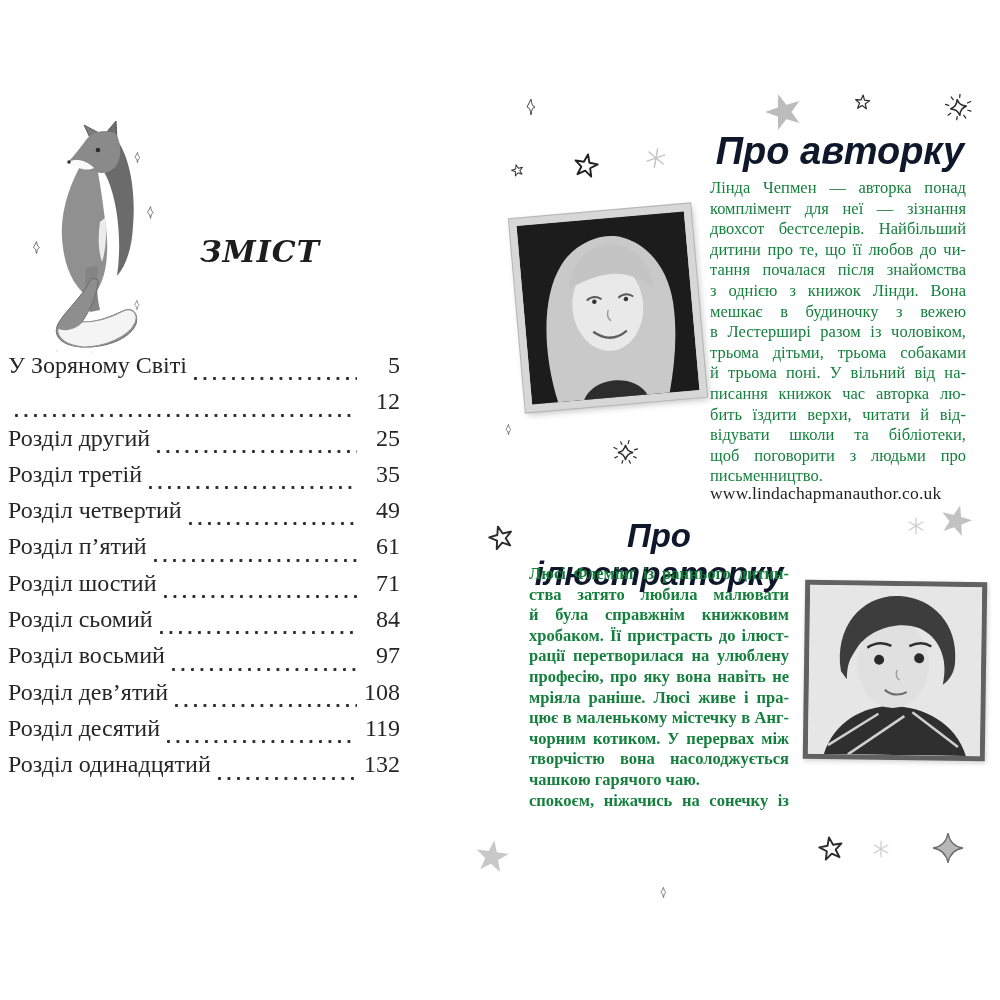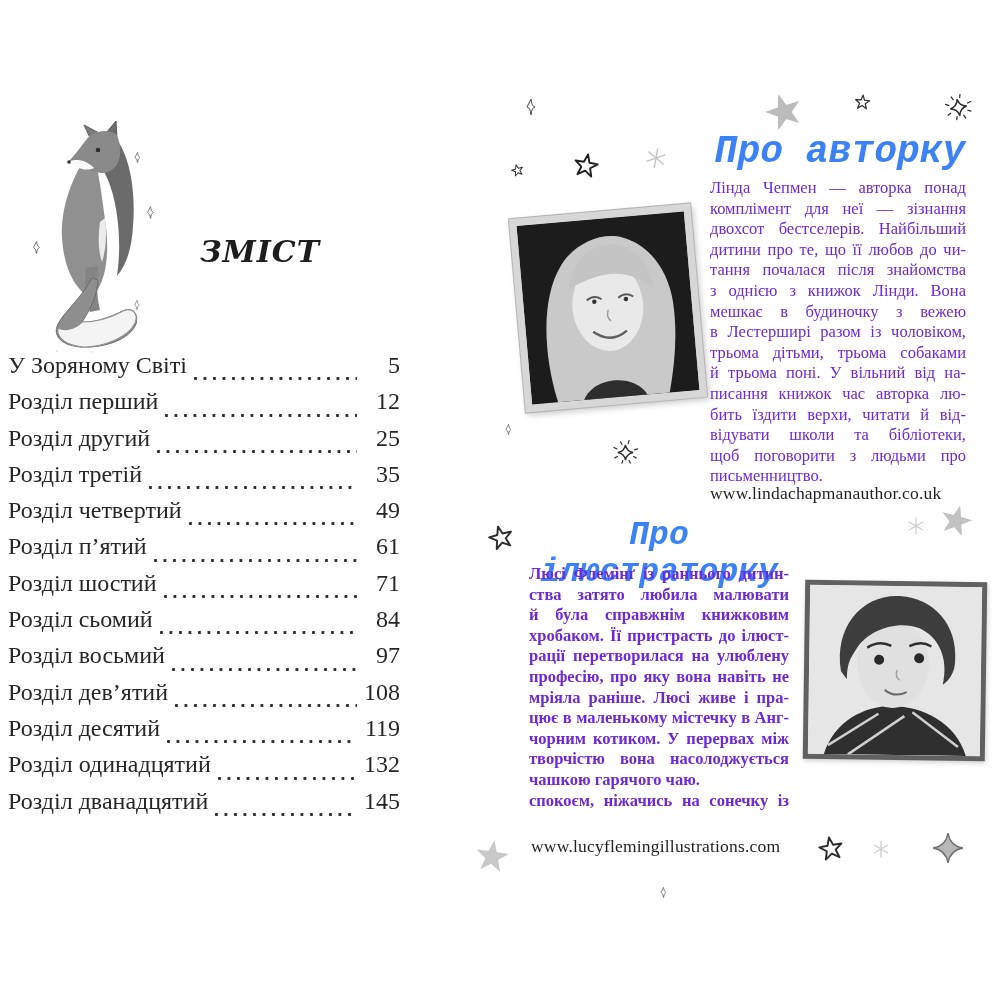--- a/index.html
+++ b/index.html
@@ -19,25 +19,25 @@
   .toc-row { display:flex; align-items:baseline; height:36.3px; font-size:24px; white-space:nowrap; }
   .toc-label { flex:0 0 auto; }
   .toc-leader {
     flex:1 1 auto; align-self:flex-end; height:5px; margin:0 3px 7px 6px;
     background-image:radial-gradient(circle at 2.5px 2.5px, #2c2c2c 1.4px, transparent 1.7px);
     background-size:9.5px 5px; background-repeat:repeat-x;
   }
   .toc-page { flex:0 0 auto; min-width:40px; text-align:right; }
   
   .hand {
-    font-family:Liberation Mono, monospace; font-style:italic; font-weight:700; color:#3b82f6;
+    font-family:Liberation Sans, sans-serif; font-style:italic; font-weight:700; color:#0f172a;
   }
   #author-heading  { position:absolute; left:712px; top:130px; width:256px; text-align:center; font-size:38px; }
   #illu-heading    { position:absolute; left:528px; top:517px; width:262px; text-align:center; font-size:33px; }
-  .bio { position:absolute; font-size:16.5px; line-height:20.6px; color:#6d28d9; }
+  .bio { position:absolute; font-size:16.5px; line-height:20.6px; color:#15803d; }
   #author-text { left:710px; top:178px; width:256px; }
   #illu-text   { left:529px; top:564px; width:260px;font-weight:bold; }
   .jline { text-align:justify; text-align-last:justify; white-space:nowrap; overflow:hidden; }
   .jline.last { text-align-last:left; }
   .url { position:absolute; font-size:17.5px; color:#1f1f1f; letter-spacing:0.2px; }
   #author-url { left:710px; top:483px; }
   #illu-url   { left:531px; top:836px; }
   
   .photo { position:absolute; box-sizing:border-box; }
   #author-photo {
@@ -87,21 +87,20 @@
 
   <div id="zmist">ЗМІСТ</div>
 
   <div id="toc">
       <div class="toc-row">
         <span class="toc-label">У Зоряному Світі</span>
         <span class="toc-leader"></span>
         <span class="toc-page">5</span>
       </div>
       <div class="toc-row">
-        <span class="toc-label">Розділ перший</span>
         <span class="toc-leader"></span>
         <span class="toc-page">12</span>
       </div>
       <div class="toc-row">
         <span class="toc-label">Розділ другий</span>
         <span class="toc-leader"></span>
         <span class="toc-page">25</span>
       </div>
       <div class="toc-row">
         <span class="toc-label">Розділ третій</span>
@@ -140,25 +139,20 @@
       </div>
       <div class="toc-row">
         <span class="toc-label">Розділ десятий</span>
         <span class="toc-leader"></span>
         <span class="toc-page">119</span>
       </div>
       <div class="toc-row">
         <span class="toc-label">Розділ одинадцятий</span>
         <span class="toc-leader"></span>
         <span class="toc-page">132</span>
-      </div>
-      <div class="toc-row">
-        <span class="toc-label">Розділ дванадцятий</span>
-        <span class="toc-leader"></span>
-        <span class="toc-page">145</span>
       </div>
     </div>
 
   <div id="author-heading" class="hand">Про авторку</div>
 
   <div id="author-photo" class="photo">
     <svg viewBox="0 0 180 192">
       <rect width="180" height="192" fill="#1c1c1c"></rect>
       <path d="M28,192 C16,138 20,78 44,46 C60,24 90,14 112,22 C140,32 158,62 160,96 C162,130 156,162 148,192 Z" fill="#c9c9c9"></path>
       <ellipse cx="90" cy="94" rx="38" ry="48" fill="#e9e9e9"></ellipse>
@@ -217,21 +211,20 @@
       <div class="jline">хробаком. Її пристрасть до ілюст-</div>
       <div class="jline">рації перетворилася на улюблену</div>
       <div class="jline">професію, про яку вона навіть не</div>
       <div class="jline">мріяла раніше. Люсі живе і пра-</div>
       <div class="jline">цює в маленькому містечку в Анг-</div>
       <div class="jline">чорним котиком. У перервах між</div>
       <div class="jline">творчістю вона насолоджується</div>
       <div class="jline last">чашкою гарячого чаю.</div>
       <div class="jline">спокоєм, ніжачись на сонечку із</div>
     </div>
-  <div id="illu-url" class="url">www.lucyflemingillustrations.com</div>
 
   <div id="stars">
       <div class="star" style="left: 130.5px; top: 149.5px; width: 13px; height: 13px;"><svg width="13" height="13" viewBox="-14 -14 28 28">
           <g transform="rotate(0)">
             <path d="M0,-11 Q0.9,-1 5.5,0 Q0.9,1 0,11 Q-0.9,1 -5.5,0 Z" fill="none" stroke="#3c3c3c" stroke-width="1.3"></path>
           </g>
         </svg></div>
       <div class="star" style="left: 142.5px; top: 204.5px; width: 15px; height: 15px;"><svg width="15" height="15" viewBox="-14 -14 28 28">
           <g transform="rotate(0)">
             <path d="M0,-11 Q0.9,-1 5.5,0 Q0.9,1 0,11 Q-0.9,1 -5.5,0 Z" fill="none" stroke="#4a4a4a" stroke-width="1.3"></path>

